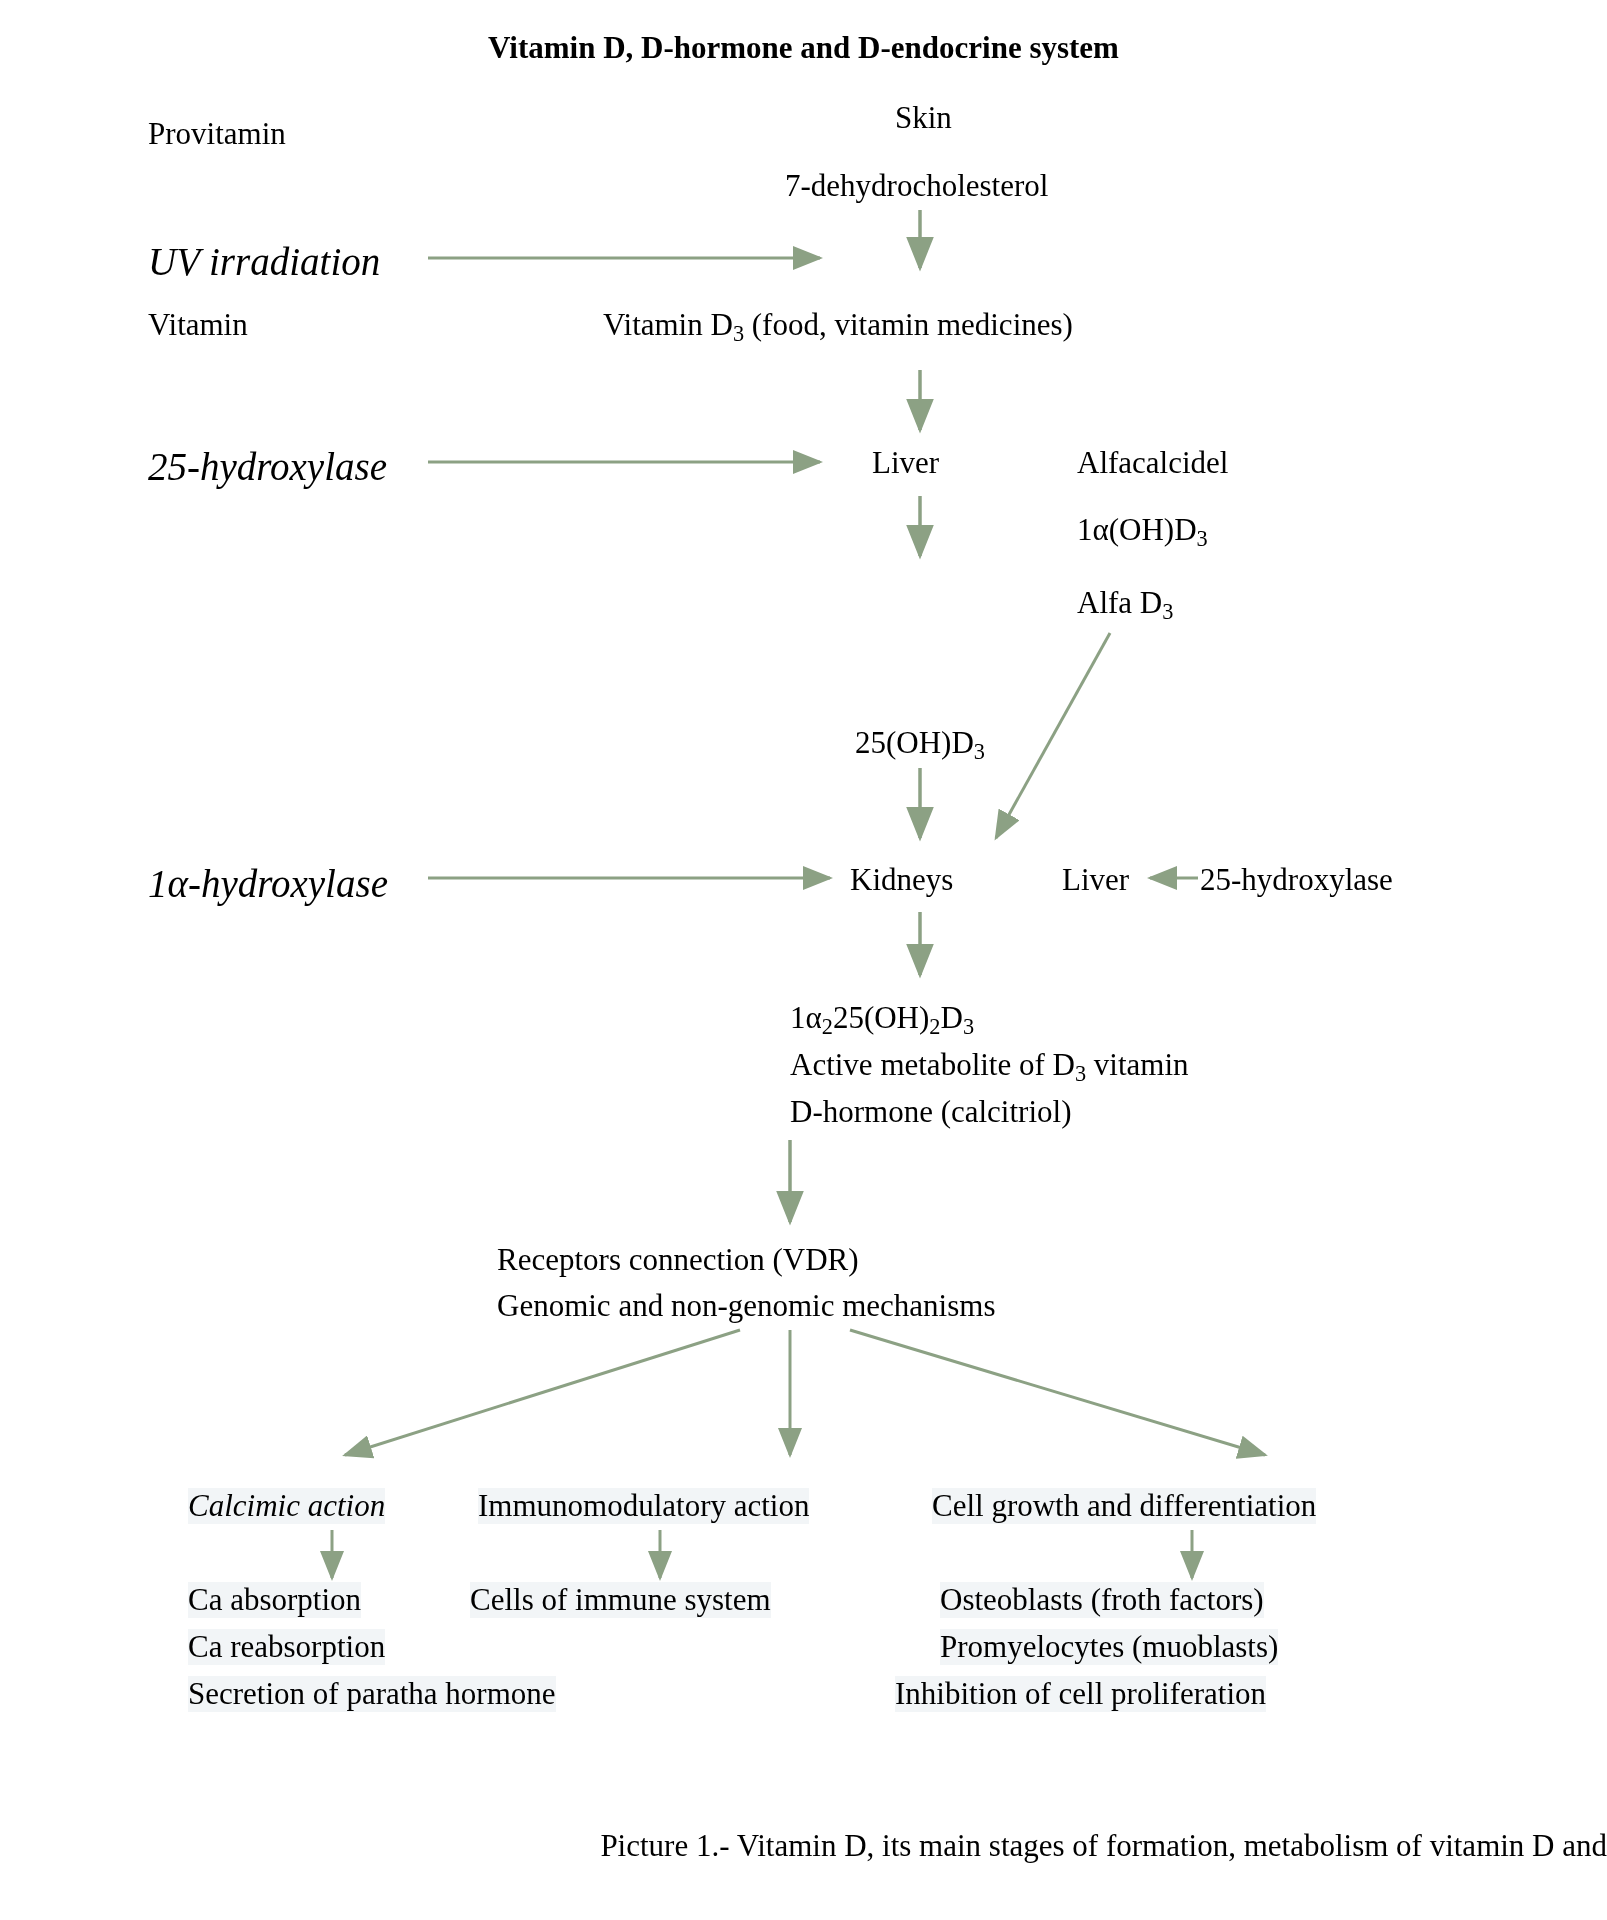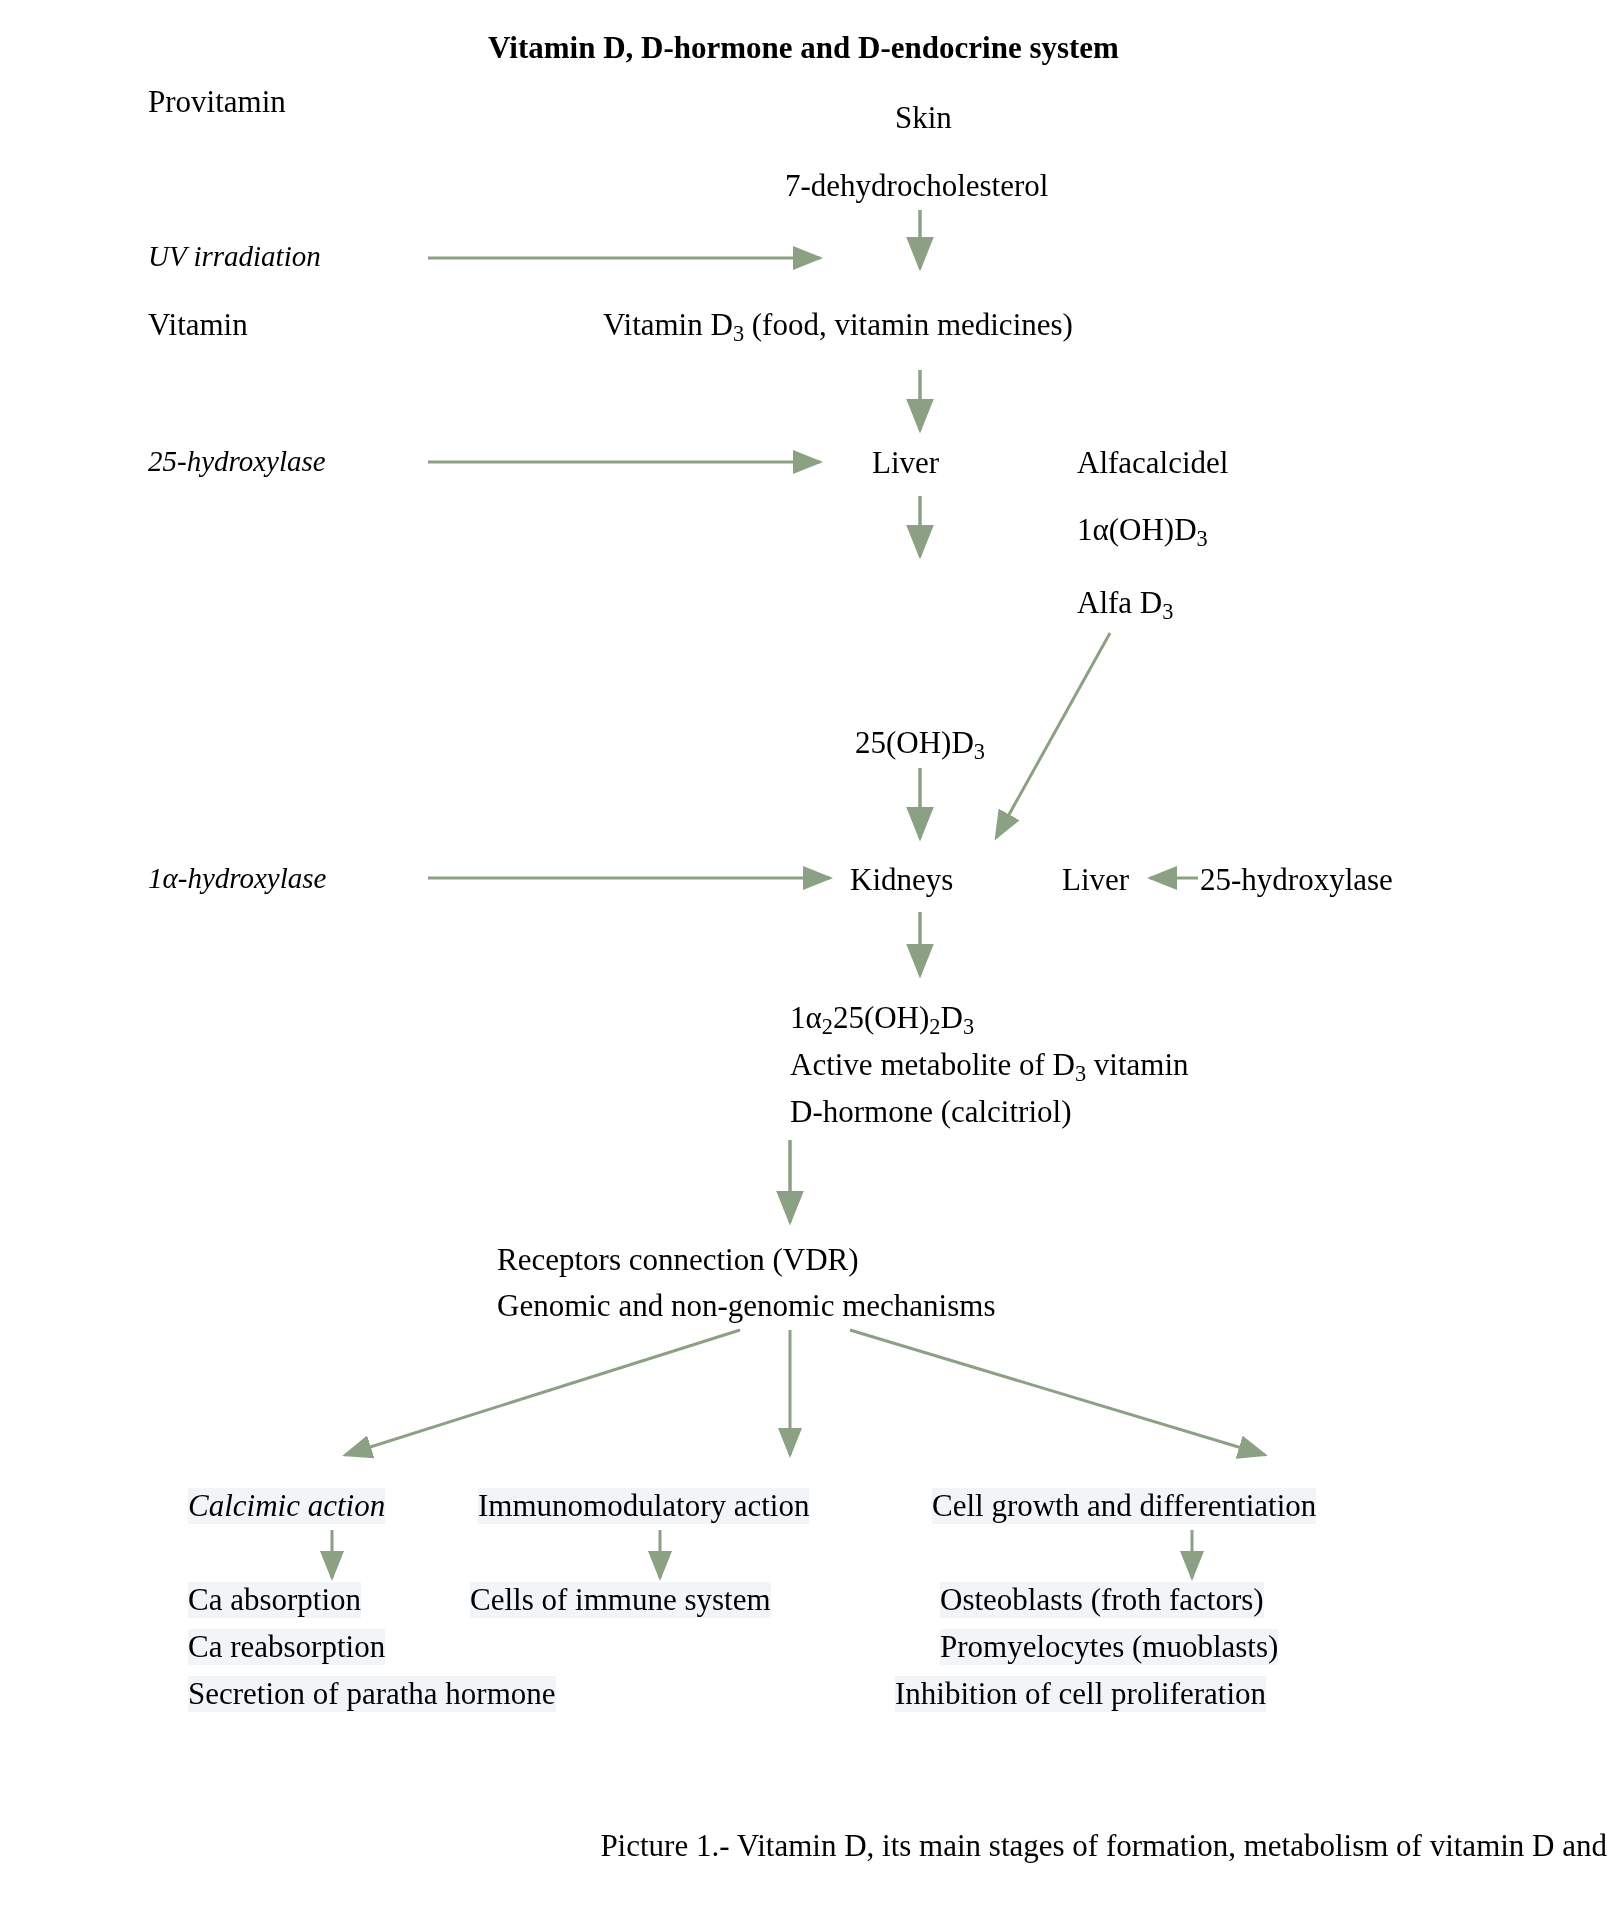--- a/index.html
+++ b/index.html
@@ -27,21 +27,21 @@
     line-height: 1.15;
   }
   .t-title {
     font-weight: bold;
     font-size: 31px;
   }
   .t-main {
     font-size: 31px;
   }
   .t-ital {
-    font-size: 29px;
+    font-size: 39px;
     font-style: italic;
   }
   .t-cap {
     font-size: 31px;
   }
   .sub {
     font-size: 0.72em;
     vertical-align: -0.28em;
   }
   .hl {
@@ -93,21 +93,21 @@
     <line x1="790" y1="1330" x2="790" y2="1455" stroke="#8ca184" stroke-width="3" marker-end="url(#ah)"></line>
     <line x1="850" y1="1330" x2="1265" y2="1455" stroke="#8ca184" stroke-width="3" marker-end="url(#ah)"></line>
 
     <line x1="332" y1="1530" x2="332" y2="1578" stroke="#8ca184" stroke-width="3" marker-end="url(#ah)"></line>
     <line x1="660" y1="1530" x2="660" y2="1578" stroke="#8ca184" stroke-width="3" marker-end="url(#ah)"></line>
     <line x1="1192" y1="1530" x2="1192" y2="1578" stroke="#8ca184" stroke-width="3" marker-end="url(#ah)"></line>
   </svg>
 
   <div class="lbl t-title" style="left:0; top:30px; width:1607px; text-align:center;">Vitamin D, D-hormone and D-endocrine system</div>
 
-  <div class="lbl t-main" style="left:148px; top:84px;font-family:Liberation Serif, serif;">Provitamin</div>
+  <div class="lbl t-main" style="left:148px; top:116px;font-family:Liberation Serif, serif;">Provitamin</div>
   <div class="lbl t-main" style="left:895px; top:100px;">Skin</div>
 
   <div class="lbl t-main" style="left:785px; top:168px;">7-dehydrocholesterol</div>
 
   <div class="lbl t-ital" style="left:148px; top:240px;">UV irradiation</div>
 
   <div class="lbl t-main" style="left:148px; top:307px;">Vitamin</div>
   <div class="lbl t-main" style="left:597px; top:307px;margin-left:6px;">
     <span>Vitamin  D</span><span class="sub">3</span>&nbsp;<span>(food, vitamin medicines)</span>
   </div>

